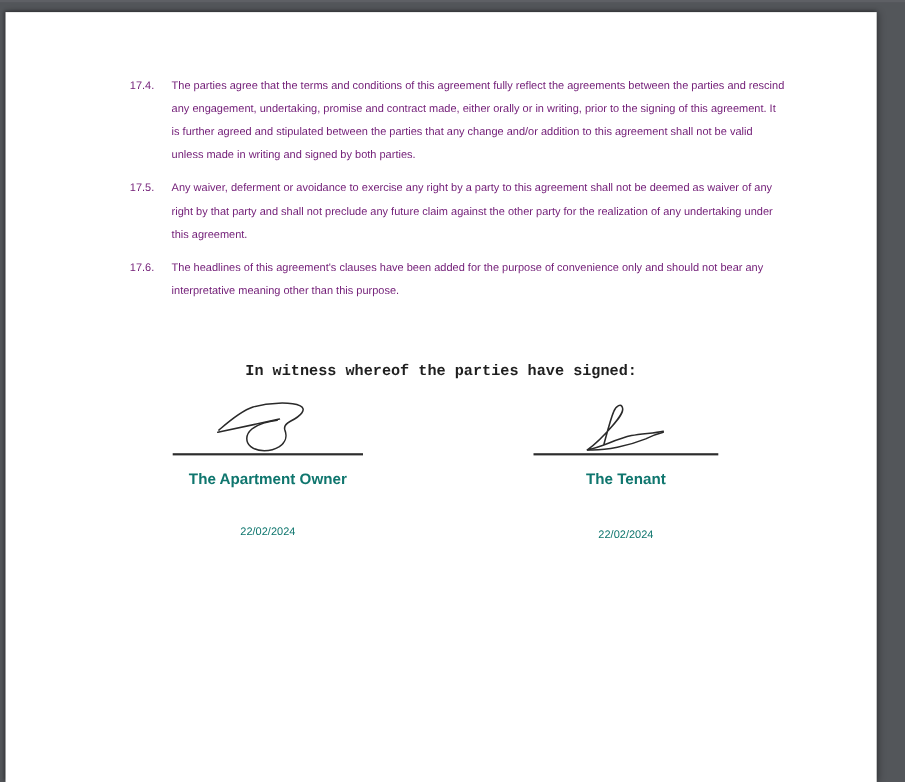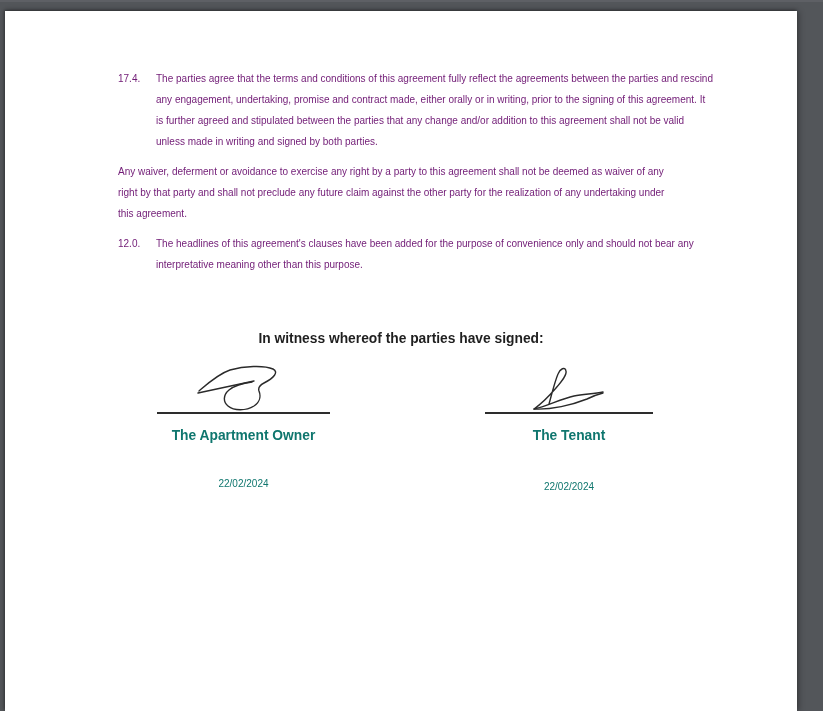--- a/index.html
+++ b/index.html
@@ -27,20 +27,21 @@
     font-size: 10px; line-height: 21px;
   }
   .clause { display: flex; margin: 0 0 9px 0; }
   .clause-number { width: 38px; flex-shrink: 0; }
   .clause-text { width: 558px; }
   .witness-heading {
     position: absolute; left: 0; top: 317px; width: 792px;
     text-align: center;
     font-size: 13.8px; line-height: 21px; font-weight: bold;
     color: #1f1f1f;
+    font-family: Liberation Mono, monospace;
   }
   .signature-area { position: absolute; left: 0; top: 340px; width: 792px; height: 160px; }
   .sig-col { position: absolute; text-align: center; color: #0f766e; }
   .sig-col.owner  { left: 152px; width: 173px; }
   .sig-col.tenant { left: 480px; width: 168px; }
   .scribble-box {
     height: 61px;
     display: flex; align-items: flex-end; justify-content: center;
   }
   .scribble-box svg { display: block; }
@@ -63,24 +64,25 @@
   <div class="chrome-top-highlight"></div>
 
   <div class="page">
 
     <div class="clauses">
       <div class="clause">
         <span class="clause-number">17.4.</span>
         <span class="clause-text">The parties agree that the terms and conditions of this agreement fully reflect the agreements between the parties and rescind any engagement, undertaking, promise and contract made, either orally or in writing, prior to the signing of this agreement. It is further agreed and stipulated between the parties that any change and/or addition to this agreement shall not be valid unless made in writing and signed by both parties.</span>
       </div>
       <div class="clause">
+        <span class="clause-number">17.5.</span>
         <span class="clause-text">Any waiver, deferment or avoidance to exercise any right by a party to this agreement shall not be deemed as waiver of any right by that party and shall not preclude any future claim against the other party for the realization of any undertaking under this agreement.</span>
       </div>
       <div class="clause">
-        <span class="clause-number">12.0.</span>
+        <span class="clause-number">17.6.</span>
         <span class="clause-text">The headlines of this agreement's clauses have been added for the purpose of convenience only and should not bear any interpretative meaning other than this purpose.</span>
       </div>
     </div>
 
     <div class="witness-heading">In witness whereof the parties have signed:</div>
 
     <div class="signature-area">
 
       <div class="sig-col owner">
         <div class="scribble-box">

